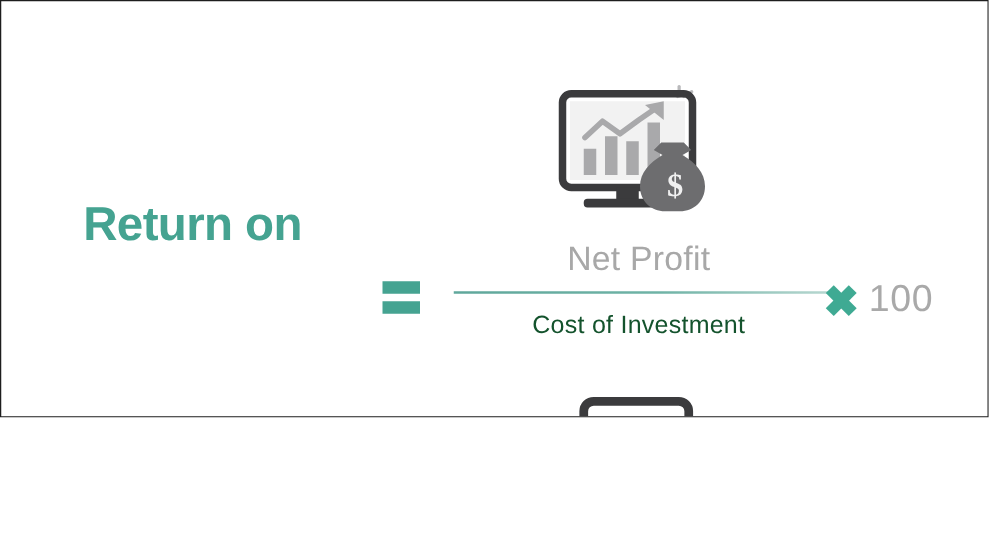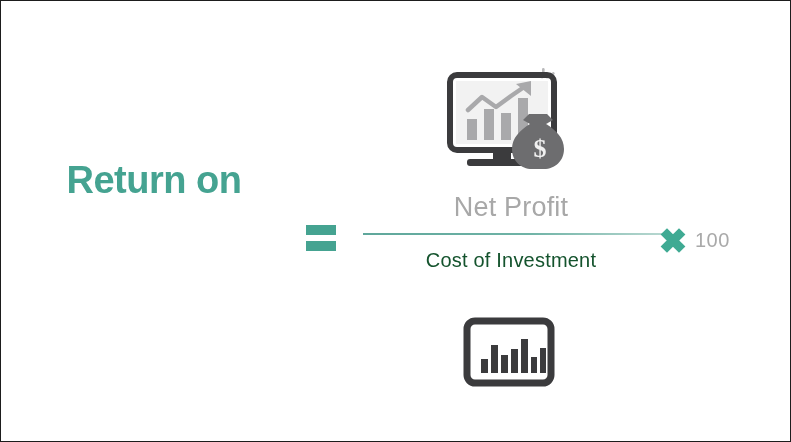--- a/index.html
+++ b/index.html
@@ -7,21 +7,21 @@
     padding: 0;
     background: #ffffff;
   }
   body {
     font-family: "Liberation Sans", sans-serif;
   }
 
   #canvas {
     position: relative;
     width: 791px;
-    height: 442px;
+    height: 334px;
     background: #ffffff;
     box-sizing: border-box;
     border: 1px solid #1d1d1d;
     overflow: hidden;
   }
 
   
   .title-block {
     position: absolute;
     left: 18px;
@@ -104,21 +104,21 @@
     margin-top: -4.5px;
     background: #3faa93;
   }
   .times-icon .stroke.s1 { transform: rotate(45deg); }
   .times-icon .stroke.s2 { transform: rotate(-45deg); }
 
   .hundred {
     position: absolute;
     left: 694px;
     top: 222px;
-    font-size: 20px;
+    font-size: 30px;
     color: #a9a9a9;
     line-height: 34px;
     letter-spacing: 0.5px;
   }
 
   
   .monitor-icon {
     position: absolute;
     left: 440px;
     top: 64px;

